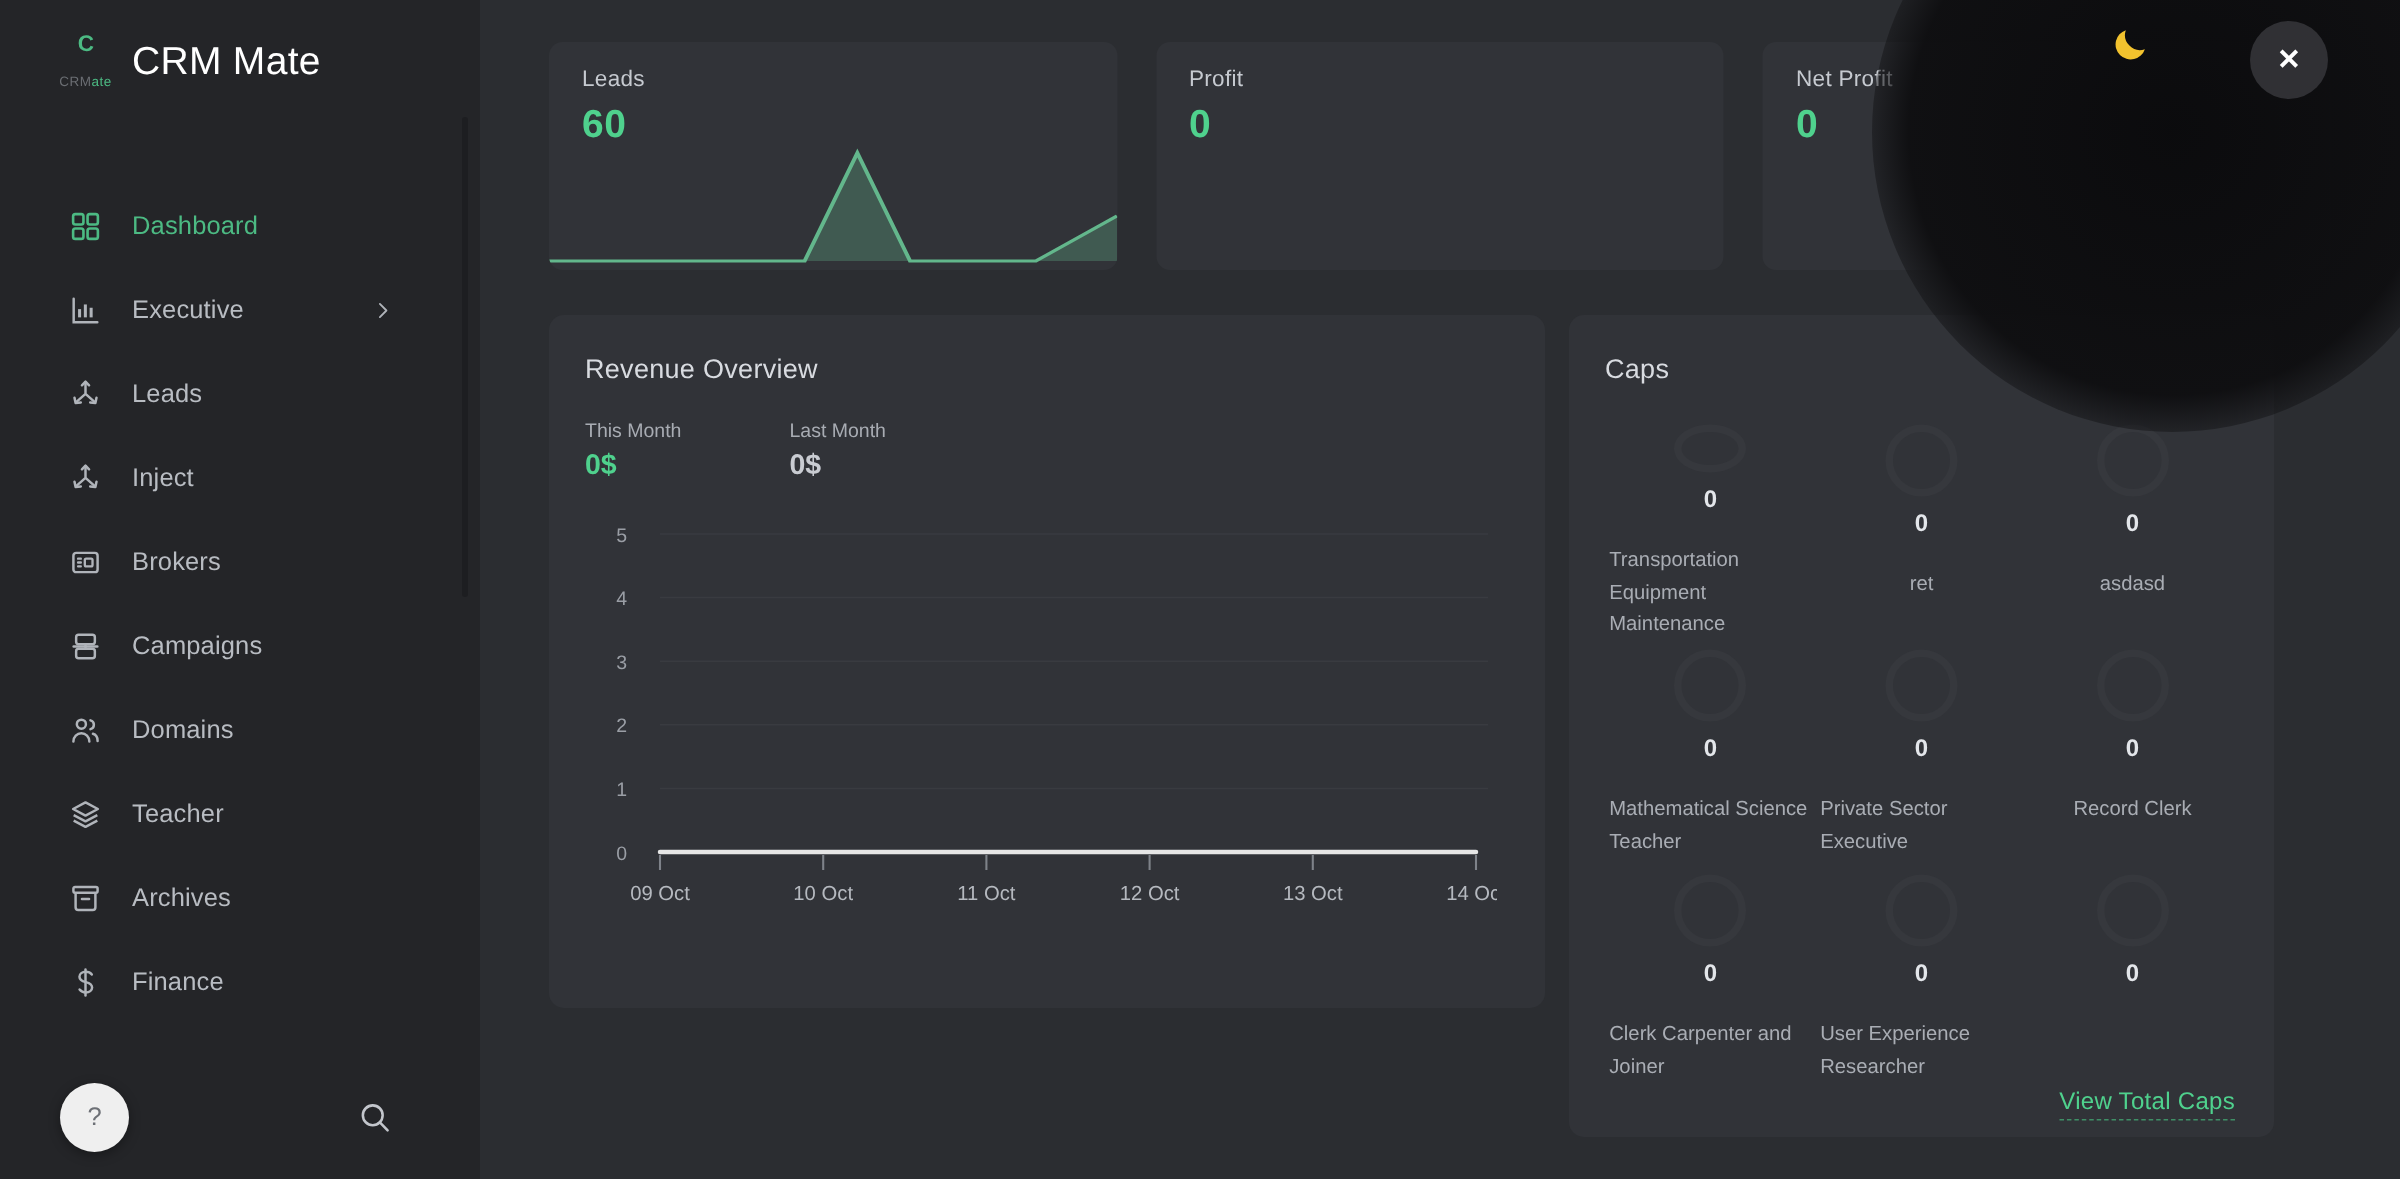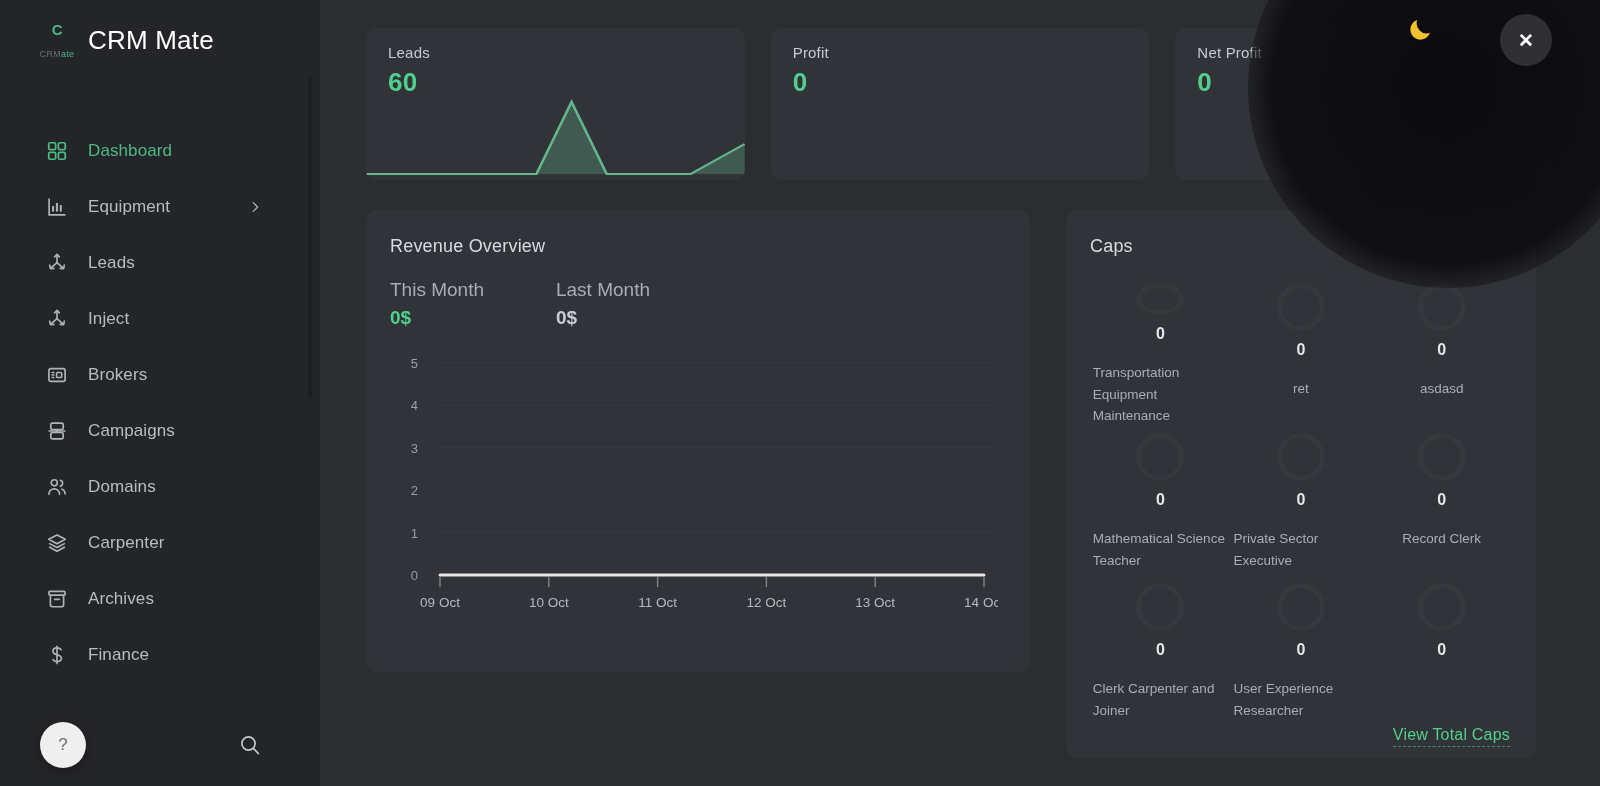--- a/index.html
+++ b/index.html
@@ -115,34 +115,34 @@
   .stat-value {
     font-size: 26px; font-weight: 700; color: #4fd18d;
     margin-top: 6px; letter-spacing: 0.3px;
   }
   .spark {
     position: absolute; left: 0; bottom: 0;
     width: 100%; height: 92px;
   }
   .spark svg { display: block; width: 100%; height: 100%; }
 
-  .panel-row { display: flex; gap: 36px; margin-top: 30px; }
+  .panel-row { display: flex; gap: 16px; margin-top: 30px; }
 
   .panel {
     background: #313338; border-radius: 10px;
   }
   .panel-revenue { width: 664px; height: 462px; padding: 26px 32px 0 24px; }
   .panel-caps { width: 470px; height: 548px; padding: 26px 24px 0 24px; position: relative; }
 
   .panel-title {
     font-size: 18px; color: #d8dbe0; letter-spacing: 0.2px;
   }
 
   .rev-months { display: flex; gap: 72px; margin-top: 22px; padding-left: 0; }
-  .rev-m-label { font-size: 19px; color: #a8acb3; }
+  .rev-m-label { font-size: 13px; color: #a8acb3; }
   .rev-m-value { font-size: 19px; font-weight: 700; margin-top: 6px; }
   .rev-m-value.green { color: #4fd18d; }
   .rev-m-value.grey { color: #c9ccd2; }
 
   .chart-wrap { position: relative; margin-top: 24px; height: 260px; }
 
   .caps-grid {
     display: grid; grid-template-columns: repeat(3, 1fr);
     margin-top: 20px; row-gap: 0;
   }
@@ -219,21 +219,21 @@
         </div>
         <div class="nav-item">
           <span class="nav-icon">
             <svg width="22" height="22" viewBox="0 0 24 24" fill="none">
               <path d="M3.4 3.4v17.2h17.2" stroke="#b0b4ba" stroke-width="1.8" stroke-linecap="round"></path>
               <rect x="6.6" y="11" width="2.2" height="6" fill="#b0b4ba"></rect>
               <rect x="10.8" y="7.6" width="2.2" height="9.4" fill="#b0b4ba"></rect>
               <rect x="15" y="10" width="2.2" height="7" fill="#b0b4ba"></rect>
             </svg>
           </span>
-          <span class="nav-label">Equipment</span>
+          <span class="nav-label">Executive</span>
           <span class="nav-chevron"><svg width="14" height="14" viewBox="0 0 24 24" fill="none">
               <path d="M9 4.5 16.5 12 9 19.5" stroke="#b0b4ba" stroke-width="2.1" stroke-linecap="round" stroke-linejoin="round"></path>
             </svg></span>
         </div>
         <div class="nav-item">
           <span class="nav-icon">
             <svg width="22" height="22" viewBox="0 0 24 24" fill="none">
               <path d="M12 3v8.5M12 11.5 5.2 17.6M12 11.5l6.8 6.1" stroke="#b0b4ba" stroke-width="1.8" stroke-linecap="round"></path>
               <path d="M9.4 5.3 12 2.6l2.6 2.7" stroke="#b0b4ba" stroke-width="1.8" stroke-linecap="round" stroke-linejoin="round"></path>
               <path d="M4 14.4l.8 3.8 3.8-.4" stroke="#b0b4ba" stroke-width="1.8" stroke-linecap="round" stroke-linejoin="round"></path>
@@ -286,21 +286,21 @@
           <span class="nav-label">Domains</span>
         </div>
         <div class="nav-item">
           <span class="nav-icon">
             <svg width="22" height="22" viewBox="0 0 24 24" fill="none">
               <path d="M12 3.2 21 8l-9 4.8L3 8l9-4.8z" stroke="#b0b4ba" stroke-width="1.8" stroke-linejoin="round"></path>
               <path d="M3.4 12.4 12 17l8.6-4.6" stroke="#b0b4ba" stroke-width="1.8" stroke-linejoin="round"></path>
               <path d="M3.4 16.4 12 21l8.6-4.6" stroke="#b0b4ba" stroke-width="1.8" stroke-linejoin="round"></path>
             </svg>
           </span>
-          <span class="nav-label">Carpenter</span>
+          <span class="nav-label">Teacher</span>
         </div>
         <div class="nav-item">
           <span class="nav-icon">
             <svg width="22" height="22" viewBox="0 0 24 24" fill="none">
               <rect x="3.2" y="3.6" width="17.6" height="4.2" rx="1.2" stroke="#b0b4ba" stroke-width="1.8"></rect>
               <path d="M4.8 7.8v10.6a2 2 0 0 0 2 2h10.4a2 2 0 0 0 2-2V7.8" stroke="#b0b4ba" stroke-width="1.8"></path>
               <path d="M9.4 12.4h5.2" stroke="#b0b4ba" stroke-width="1.8" stroke-linecap="round"></path>
             </svg>
           </span>
           <span class="nav-label">Archives</span>

